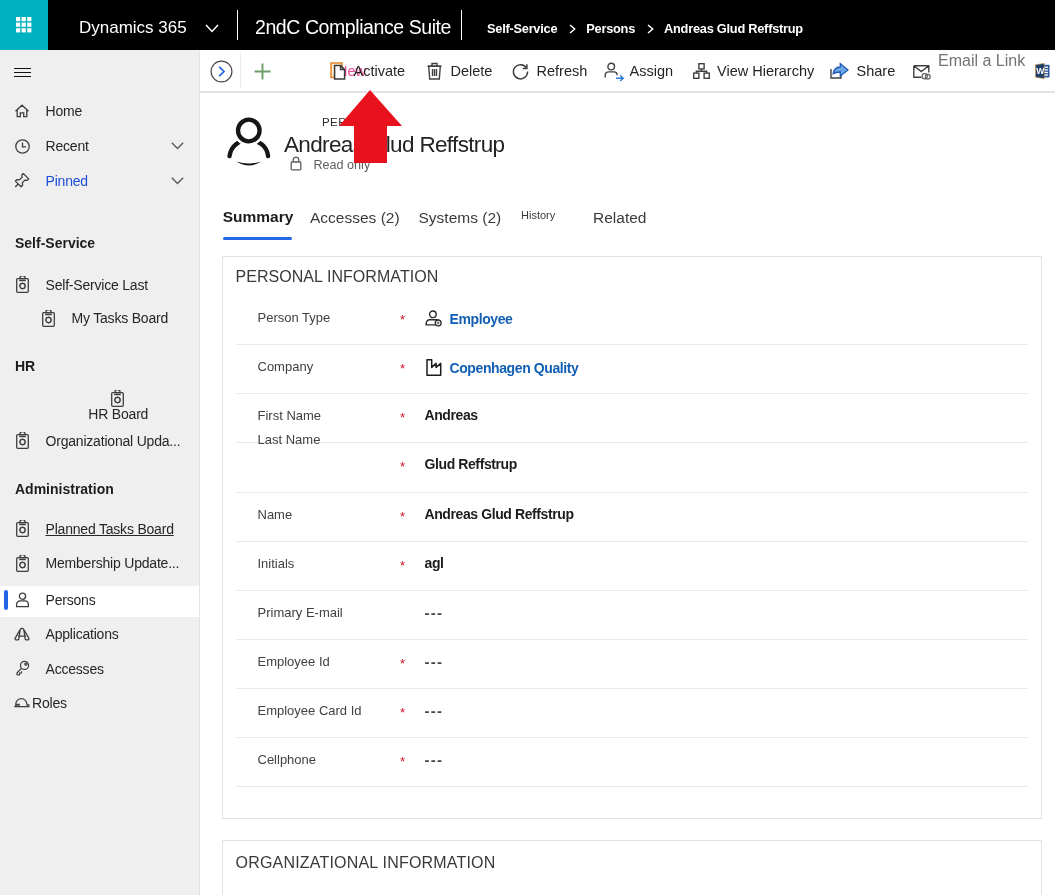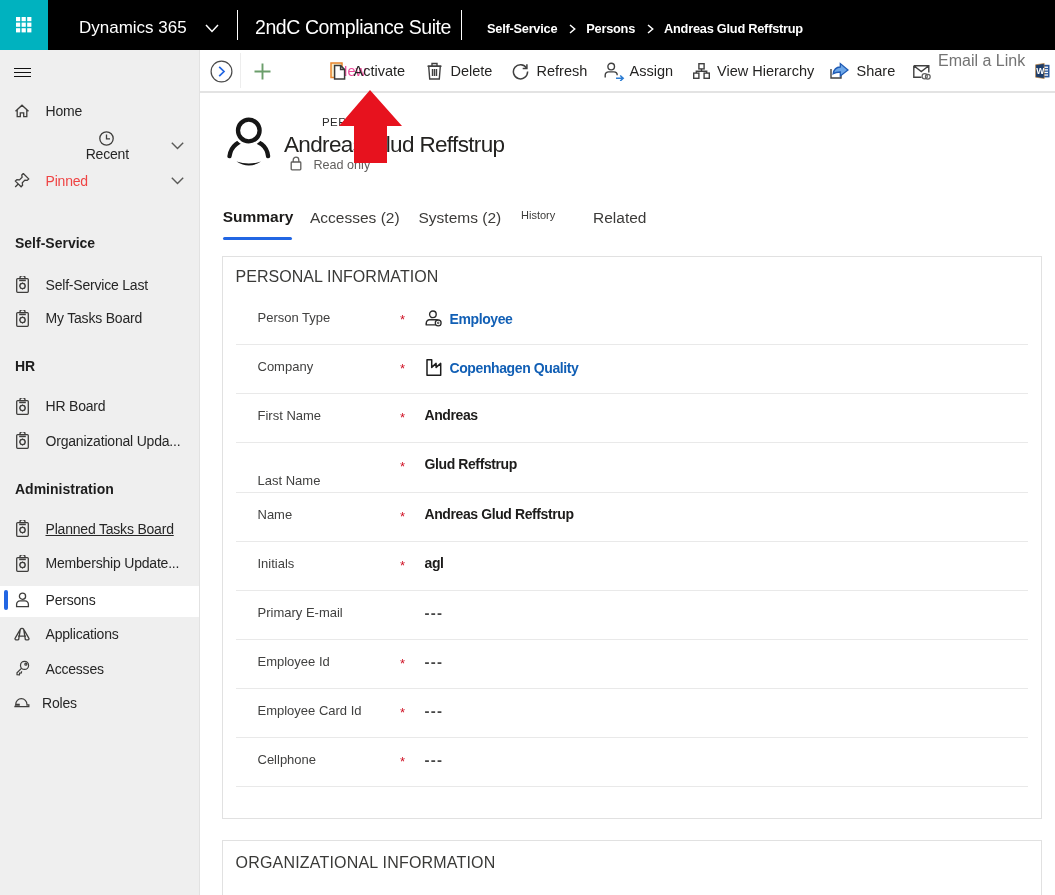--- a/index.html
+++ b/index.html
@@ -53,74 +53,74 @@
 <div class="abs" style="left:0;top:586px;width:199px;height:31px;background:#fff;"></div>
 <div class="abs" style="left:4px;top:590px;width:4px;height:20px;border-radius:2px;background:#2266e3;"></div>
 <div class="abs flex" style="left:0;top:95.0px;width:199px;height:32px;">
     <div class="flex" style="width:16px;height:16px;margin-left:14px;justify-content:center;">
       <svg width="16" height="14" viewBox="0 0 16 14">
         <path d="M1.5,7.2 L8,1.2 L14.5,7.2 M3.2,5.8 V12.7 H6.3 V8.9 H9.7 V12.7 H12.8 V5.8" stroke="#3f3e3c" stroke-width="1.3" fill="none"></path>
       </svg>
     </div>
     <div style="margin-left:15.5px;font-size:14px;letter-spacing:-0.2px;color:#262626;white-space:nowrap;">Home</div>
   </div>
-<div class="abs flex" style="left:0;top:130.0px;width:199px;height:32px;flex-direction:column;">
+<div class="abs flex" style="left:0;top:130.0px;width:199px;height:32px;">
     <div class="flex" style="width:16px;height:16px;margin-left:14px;justify-content:center;">
       <svg width="15" height="15" viewBox="0 0 15 15">
         <circle cx="7.5" cy="7.5" r="6.7" stroke="#3f3e3c" stroke-width="1.3" fill="none"></circle>
         <path d="M7.5,3.5 V7.9 H11" stroke="#3f3e3c" stroke-width="1.3" fill="none"></path>
       </svg>
     </div>
     <div style="margin-left:15.5px;font-size:14px;letter-spacing:-0.2px;color:#262626;white-space:nowrap;">Recent</div>
   </div>
 <svg class="abs" width="13" height="8" viewBox="0 0 13 8" style="left:171px;top:142.0px;">
     <path d="M0.8,0.8 L6.5,6.6 L12.2,0.8" fill="none" stroke="#5a5a58" stroke-width="1.4"></path>
   </svg>
 <div class="abs flex" style="left:0;top:164.5px;width:199px;height:32px;">
     <div class="flex" style="width:16px;height:16px;margin-left:14px;justify-content:center;">
       <svg width="16" height="16" viewBox="0 0 16 16">
         <path d="M9.3,1.3 L14.7,6.7 L13.2,8.2 L10.9,7.9 L8.3,10.5 L8.6,13.1 L7.1,14.6 L1.4,8.9 L2.9,7.4 L5.5,7.7 L8.1,5.1 L7.8,2.8 Z M4.2,11.8 L1.2,14.8" transform="translate(0,-0.8)" stroke="#3f3e3c" stroke-width="1.3" fill="none"></path>
       </svg>
     </div>
-    <div style="margin-left:15.5px;font-size:14px;letter-spacing:-0.2px;color:#ef4444;white-space:nowrap;">Pinned</div>
+    <div style="margin-left:15.5px;font-size:14px;letter-spacing:-0.2px;color:#1d4ed8;white-space:nowrap;">Pinned</div>
   </div>
 <svg class="abs" width="13" height="8" viewBox="0 0 13 8" style="left:171px;top:176.5px;">
     <path d="M0.8,0.8 L6.5,6.6 L12.2,0.8" fill="none" stroke="#5a5a58" stroke-width="1.4"></path>
   </svg>
 <div class="abs" style="left:15px;top:235.0px;font-size:14px;font-weight:bold;color:#1d1d1d;">Self-Service</div>
 <div class="abs flex" style="left:0;top:268.8px;width:199px;height:32px;">
     <div class="flex" style="width:16px;height:16px;margin-left:14px;justify-content:center;">
       <svg width="13" height="17" viewBox="0 0 13 17">
         <rect x="0.7" y="2.6" width="11.6" height="13.7" rx="1" stroke="#3f3e3c" stroke-width="1.3" fill="none"></rect>
         <path d="M4,2.6 V1.8 A2.5,2.2 0 0 1 9,1.8 V2.6" stroke="#3f3e3c" stroke-width="1.3" fill="none"></path>
         <rect x="3.2" y="3.6" width="6.6" height="1.6" fill="#3f3e3c"></rect>
         <circle cx="6.5" cy="10" r="2.6" stroke="#3f3e3c" stroke-width="1.3" fill="none"></circle>
         <g stroke="#3f3e3c" stroke-width="1.2">
           <path d="M6.5,6.6 V7.6 M6.5,12.4 V13.4 M3.1,10 H4.1 M8.9,10 H9.9 M4.1,7.6 L4.8,8.3 M8.2,11.7 L8.9,12.4 M8.9,7.6 L8.2,8.3 M4.8,11.7 L4.1,12.4"></path>
         </g>
       </svg>
     </div>
     <div style="margin-left:15.5px;font-size:14px;letter-spacing:-0.2px;color:#262626;white-space:nowrap;">Self-Service Last</div>
   </div>
-<div class="abs flex" style="left:0;top:302.3px;width:199px;height:32px;">
+<div class="abs flex" style="left:0;top:302.3px;width:199px;height:32px;padding-left:26px;">
     <div class="flex" style="width:16px;height:16px;margin-left:14px;justify-content:center;">
       <svg width="13" height="17" viewBox="0 0 13 17">
         <rect x="0.7" y="2.6" width="11.6" height="13.7" rx="1" stroke="#3f3e3c" stroke-width="1.3" fill="none"></rect>
         <path d="M4,2.6 V1.8 A2.5,2.2 0 0 1 9,1.8 V2.6" stroke="#3f3e3c" stroke-width="1.3" fill="none"></path>
         <rect x="3.2" y="3.6" width="6.6" height="1.6" fill="#3f3e3c"></rect>
         <circle cx="6.5" cy="10" r="2.6" stroke="#3f3e3c" stroke-width="1.3" fill="none"></circle>
         <g stroke="#3f3e3c" stroke-width="1.2">
           <path d="M6.5,6.6 V7.6 M6.5,12.4 V13.4 M3.1,10 H4.1 M8.9,10 H9.9 M4.1,7.6 L4.8,8.3 M8.2,11.7 L8.9,12.4 M8.9,7.6 L8.2,8.3 M4.8,11.7 L4.1,12.4"></path>
         </g>
       </svg>
     </div>
     <div style="margin-left:15.5px;font-size:14px;letter-spacing:-0.2px;color:#262626;white-space:nowrap;">My Tasks Board</div>
   </div>
 <div class="abs" style="left:15px;top:358.0px;font-size:14px;font-weight:bold;color:#1d1d1d;">HR</div>
-<div class="abs flex" style="left:0;top:390.3px;width:199px;height:32px;">
+<div class="abs flex" style="left:11px;top:390.3px;width:199px;height:32px;flex-direction:column;">
     <div class="flex" style="width:16px;height:16px;margin-left:14px;justify-content:center;">
       <svg width="13" height="17" viewBox="0 0 13 17">
         <rect x="0.7" y="2.6" width="11.6" height="13.7" rx="1" stroke="#3f3e3c" stroke-width="1.3" fill="none"></rect>
         <path d="M4,2.6 V1.8 A2.5,2.2 0 0 1 9,1.8 V2.6" stroke="#3f3e3c" stroke-width="1.3" fill="none"></path>
         <rect x="3.2" y="3.6" width="6.6" height="1.6" fill="#3f3e3c"></rect>
         <circle cx="6.5" cy="10" r="2.6" stroke="#3f3e3c" stroke-width="1.3" fill="none"></circle>
         <g stroke="#3f3e3c" stroke-width="1.2">
           <path d="M6.5,6.6 V7.6 M6.5,12.4 V13.4 M3.1,10 H4.1 M8.9,10 H9.9 M4.1,7.6 L4.8,8.3 M8.2,11.7 L8.9,12.4 M8.9,7.6 L8.2,8.3 M4.8,11.7 L4.1,12.4"></path>
         </g>
       </svg>
@@ -196,21 +196,21 @@
       </svg>
     </div>
     <div style="margin-left:15.5px;font-size:14px;letter-spacing:-0.2px;color:#262626;white-space:nowrap;">Accesses</div>
   </div>
 <div class="abs flex" style="left:0;top:686.8px;width:199px;height:32px;">
     <div class="flex" style="width:16px;height:16px;margin-left:14px;justify-content:center;">
       <svg width="17" height="11" viewBox="0 0 17 11">
         <path d="M1.8,8.9 V7.5 A6,6 0 0 1 13.8,7.5 V8.9 M13.8,8 H15.8 V9.9 H1 V8.9 M3,8.9 V7.6 H5.5 V8.9 M3.8,8.9 V8 H4.6 V8.9" stroke="#3f3e3c" stroke-width="1.3" fill="none"></path>
       </svg>
     </div>
-    <div style="margin-left:12px;font-size:14px;letter-spacing:-0.2px;color:#262626;white-space:nowrap;">Roles</div>
+    <div style="margin-left:2px;font-size:14px;letter-spacing:-0.2px;color:#262626;white-space:nowrap;">Roles</div>
   </div>
 
 <div class="abs" style="left:200px;top:50px;width:855px;height:41px;background:#fff;border-bottom:2px solid #e3e3e3;"></div>
 <svg class="abs" style="left:210px;top:60px;" width="23" height="23" viewBox="0 0 23 23">
  <circle cx="11.5" cy="11.5" r="10.4" fill="none" stroke="#4a4a4a" stroke-width="1.2"></circle>
  <path d="M9.2,6.8 L14,11.5 L9.2,16.2" fill="none" stroke="#2266e3" stroke-width="1.7"></path>
 </svg>
 <div class="abs" style="left:240px;top:53px;width:1px;height:35px;background:#ededed;"></div>
 <svg class="abs" style="left:254px;top:63px;" width="17" height="17" viewBox="0 0 17 17">
  <path d="M8.5,0.5 V16.5 M0.5,8.5 H16.5" stroke="#6b9e6b" stroke-width="1.9" fill="none"></path>
@@ -310,21 +310,21 @@
 <div class="abs" style="left:400px;top:361.4px;font-size:13px;color:#cf1124;">*</div>
 <svg class="abs" style="left:425.5px;top:358.9px;" width="17" height="17" viewBox="0 0 17 17">
     <path d="M1,0.8 H5.7 V8.4 L10.1,4.4 V8.4 L14.7,4.4 V16.2 H1 Z" fill="none" stroke="#1c1c1c" stroke-width="1.5" stroke-linejoin="round"></path>
   </svg>
 <div class="abs" style="left:449.5px;top:359.9px;font-size:14px;letter-spacing:-0.4px;font-weight:bold;color:#115fb5;">Copenhagen Quality</div>
 <div class="abs" style="left:236px;top:393.4px;width:792px;height:1px;background:#e9e9e9;"></div>
 <div class="abs" style="left:257.5px;top:408.4px;font-size:13px;color:#414140;">First Name</div>
 <div class="abs" style="left:400px;top:410.4px;font-size:13px;color:#cf1124;">*</div>
 <div class="abs" style="left:424.5px;top:407.4px;font-size:14px;letter-spacing:-0.4px;font-weight:bold;color:#1d1c1b;">Andreas</div>
 <div class="abs" style="left:236px;top:442.4px;width:792px;height:1px;background:#e9e9e9;"></div>
-<div class="abs" style="left:257.5px;top:473px;font-size:13px;color:#414140;">Last Name</div>
+<div class="abs" style="left:257.5px;top:432px;font-size:13px;color:#414140;">Last Name</div>
 <div class="abs" style="left:400px;top:459.4px;font-size:13px;color:#cf1124;">*</div>
 <div class="abs" style="left:424.5px;top:456.4px;font-size:14px;letter-spacing:-0.4px;font-weight:bold;color:#1d1c1b;">Glud Reffstrup</div>
 <div class="abs" style="left:236px;top:491.5px;width:792px;height:1px;background:#e9e9e9;"></div>
 <div class="abs" style="left:257.5px;top:506.5px;font-size:13px;color:#414140;">Name</div>
 <div class="abs" style="left:400px;top:508.5px;font-size:13px;color:#cf1124;">*</div>
 <div class="abs" style="left:424.5px;top:505.5px;font-size:14px;letter-spacing:-0.4px;font-weight:bold;color:#1d1c1b;">Andreas Glud Reffstrup</div>
 <div class="abs" style="left:236px;top:540.5px;width:792px;height:1px;background:#e9e9e9;"></div>
 <div class="abs" style="left:257.5px;top:555.5px;font-size:13px;color:#414140;">Initials</div>
 <div class="abs" style="left:400px;top:557.5px;font-size:13px;color:#cf1124;">*</div>
 <div class="abs" style="left:424.5px;top:554.5px;font-size:14px;letter-spacing:-0.4px;font-weight:bold;color:#1d1c1b;">agl</div>

